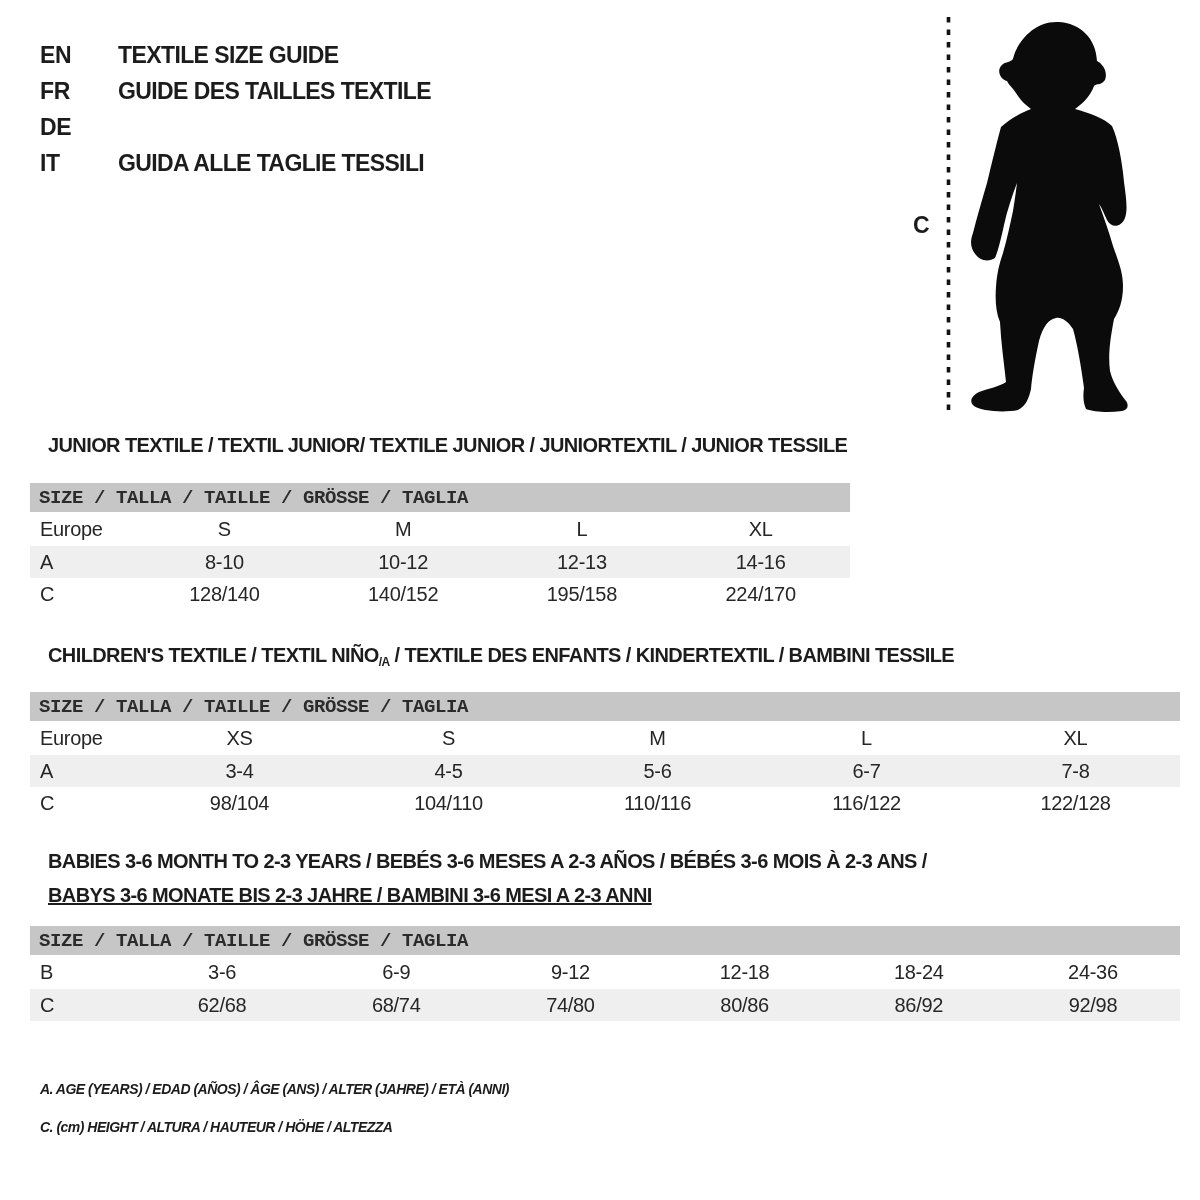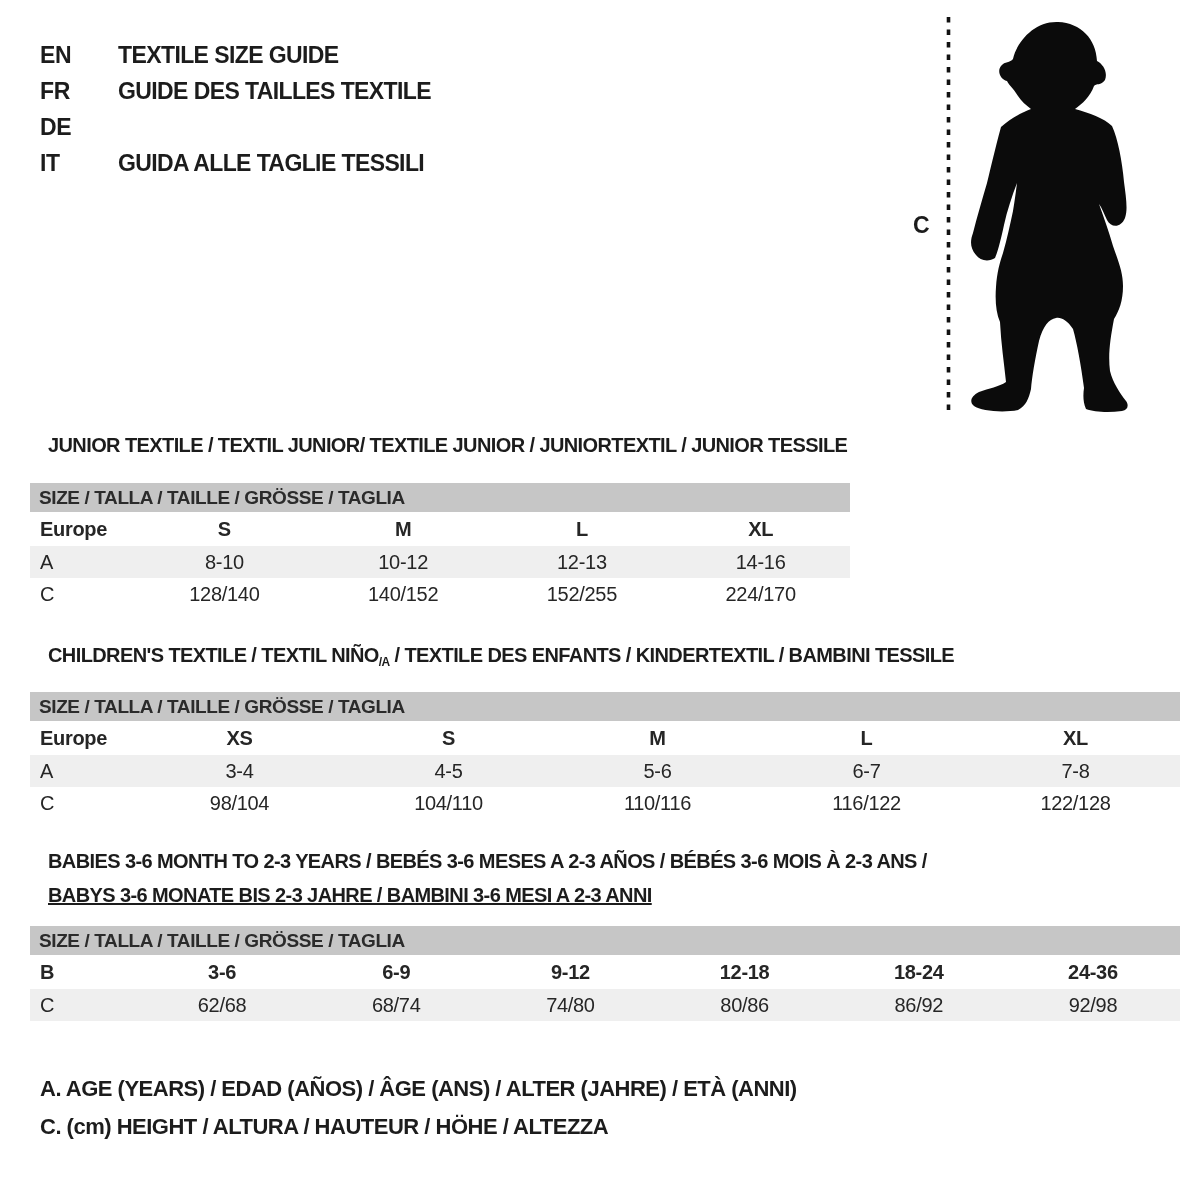--- a/index.html
+++ b/index.html
@@ -25,32 +25,32 @@
     left:48px;font-size:20px;font-weight:700;letter-spacing:-0.6px;white-space:nowrap;
   }
   .title-sub{font-size:12px;vertical-align:-4px;font-weight:700;}
 
   
   .size-table{left:30px;}
   .t-header{
     height:29px;display:flex;align-items:center;
     background:var(--header-bg,#c6c6c6);
     font-size:19px;font-weight:700;letter-spacing:-0.4px;
-    padding-left:9px;color:#2b2b2b;box-sizing:border-box;
+    padding-left:9px;color:#2b2b2b;box-sizing:border-box;font-family:Liberation Mono, monospace;
   }
   .t-row{display:flex;align-items:center;height:32px;font-size:20px;letter-spacing:-0.3px;color:#262626;}
-  .t-row.first{height:34px;font-weight:bold;}
+  .t-row.first{height:34px;}
   .t-row.shaded{background:var(--row-alt-bg,#efefef);}
   .t-label{width:105px;padding-left:10px;box-sizing:border-box;flex:0 0 auto;}
   .t-cell{flex:1 1 0;text-align:center;}
 
   
   .legend{left:40px;top:1070px;}
   .legend-line{height:38px;display:flex;align-items:center;
-    font-size:22px;font-weight:700;letter-spacing:-0.5px;white-space:nowrap;}
+    font-size:14px;font-weight:700;letter-spacing:-0.5px;white-space:nowrap;font-style:italic;}
 </style>
 </head>
 <body style="background: rgb(255, 255, 255);">
 
 <div class="abs lang-block">
   <div class="lang-row">
     <span class="lang-code">EN</span>
     <span class="lang-title">TEXTILE SIZE GUIDE</span>
   </div>
   <div class="lang-row">
@@ -105,21 +105,21 @@
     <span class="t-label">A</span>
     <span class="t-cell">8-10</span>
     <span class="t-cell">10-12</span>
     <span class="t-cell">12-13</span>
     <span class="t-cell">14-16</span>
   </div>
   <div class="t-row">
     <span class="t-label">C</span>
     <span class="t-cell">128/140</span>
     <span class="t-cell">140/152</span>
-    <span class="t-cell">152/255</span>
+    <span class="t-cell">195/158</span>
     <span class="t-cell">224/170</span>
   </div>
 </div>
 
 <div class="abs section-title" style="top:644px;">
   <span>CHILDREN'S TEXTILE / TEXTIL NIÑO</span><span class="title-sub">/A</span><span> / TEXTILE DES ENFANTS / KINDERTEXTIL / BAMBINI TESSILE</span>
 </div>
 
 <div class="abs size-table" style="top:692px;width:1150px;">
   <div class="t-header">SIZE / TALLA / TAILLE / GRÖSSE / TAGLIA</div>

